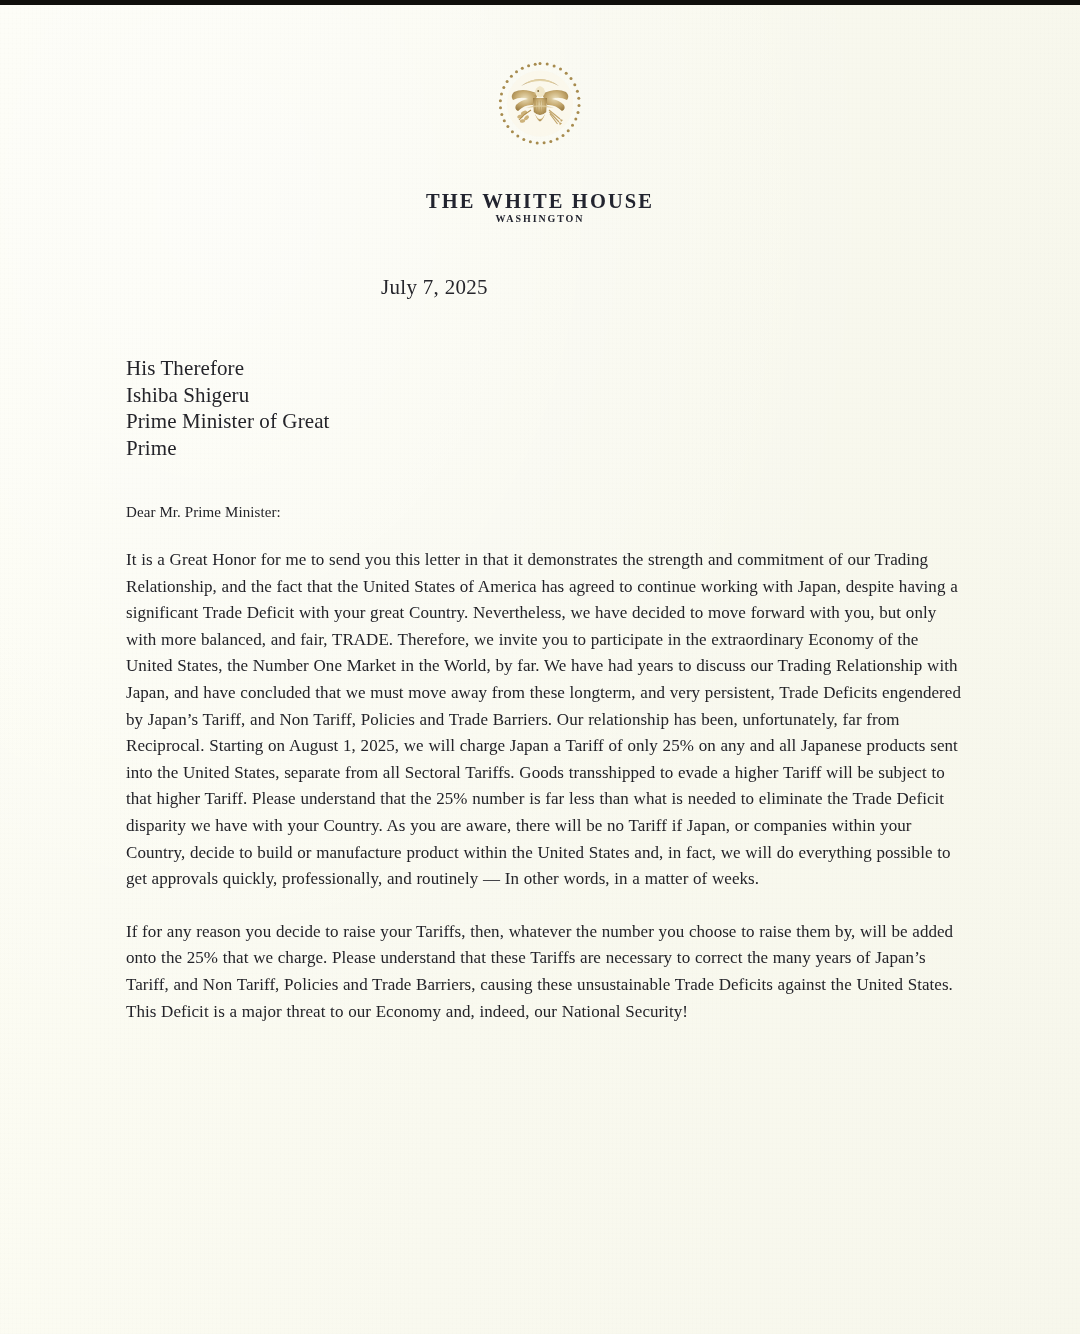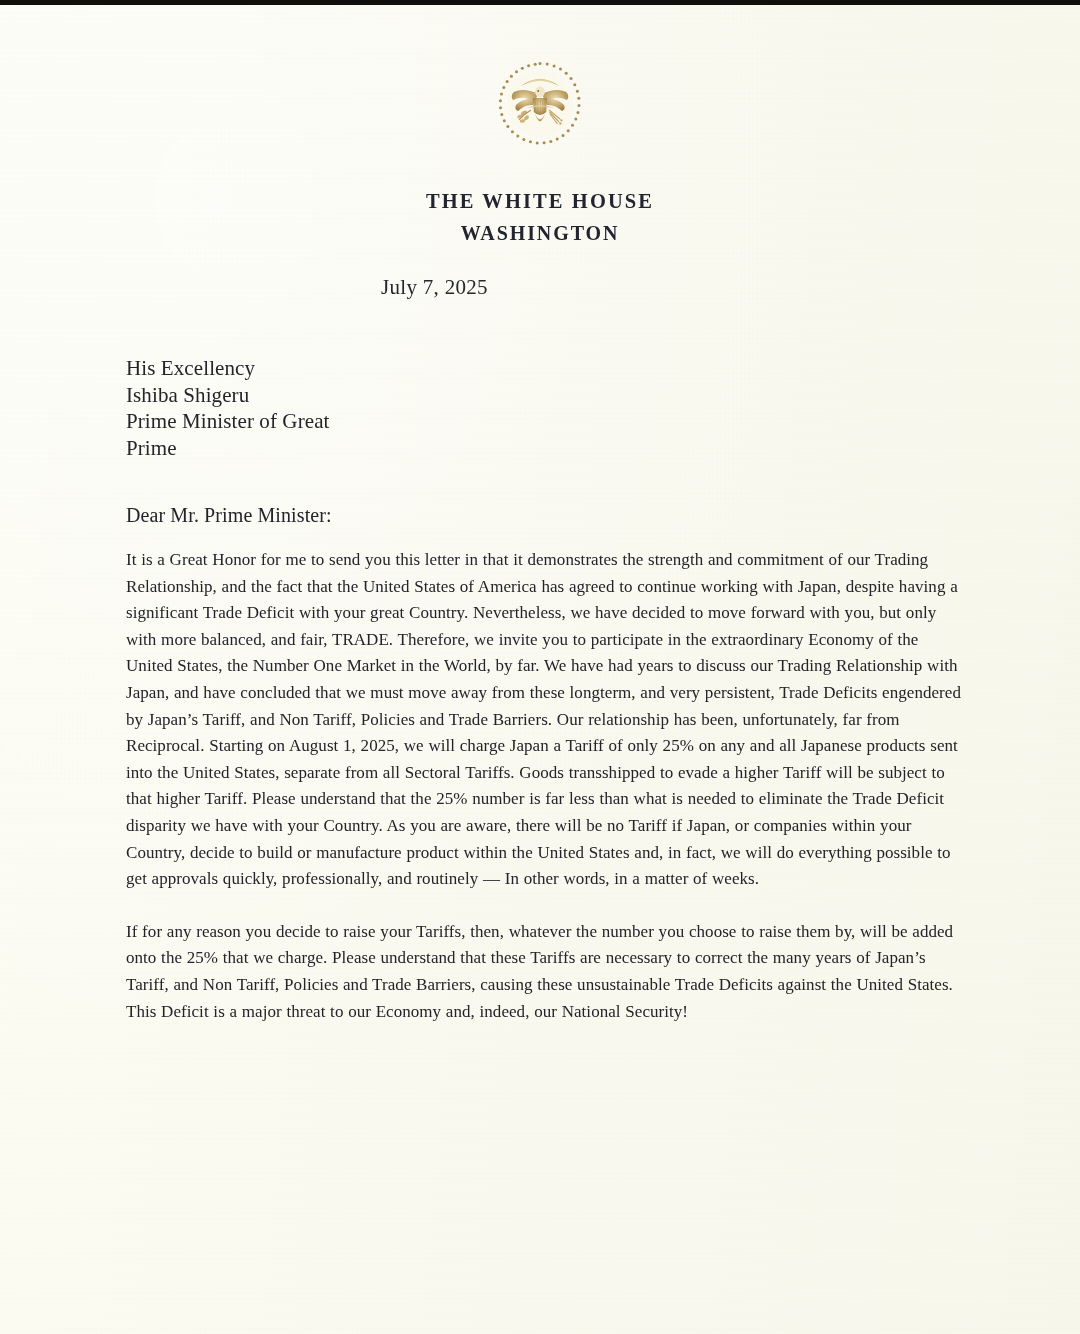--- a/index.html
+++ b/index.html
@@ -63,22 +63,21 @@
 
   #wh-title {
     margin-top: 30px;
     font-size: 20.5px;
     font-weight: bold;
     letter-spacing: 2.1px;
     color: #22242f;
     font-family: "Liberation Serif", "DejaVu Serif", serif;
   }
   #wh-subtitle {
-    margin-top: 9px;
-    font-size: 20px;
+    font-size: 10px;
     font-weight: bold;
     letter-spacing: 1.9px;
     color: #22242f;
     font-family: "Liberation Serif", "DejaVu Serif", serif;
   }
 
   
   #date-line {
     position: absolute;
     top: 275px;
@@ -100,21 +99,21 @@
     color: #24242a;
     letter-spacing: 0.1px;
   }
   #address-block div { white-space: nowrap; }
 
   
   #salutation {
     position: absolute;
     top: 504px;
     left: 126px;
-    font-size: 20px;
+    font-size: 15px;
     color: #24242a;
     letter-spacing: 0.1px;
   }
 
   #body-copy {
     position: absolute;
     top: 547px;
     left: 126px;
     width: 840px;
     font-size: 17px;
@@ -239,21 +238,21 @@
     </div>
 
     <div id="wh-title">THE WHITE HOUSE</div>
 
     <div id="wh-subtitle">WASHINGTON</div>
   </div>
 
   <div id="date-line">July 7, 2025</div>
 
   <div id="address-block">
-    <div>His Excellency</div>
+    <div>His Therefore</div>
     <div>Ishiba Shigeru</div>
     <div>Prime Minister of Great</div>
     <div>Prime</div>
   </div>
 
   <div id="salutation">Dear Mr. Prime Minister:</div>
 
   <div id="body-copy">
     <p>It is a Great Honor for me to send you this letter in that it demonstrates the strength and commitment of our Trading Relationship, and the fact that the United States of America has agreed to continue working with Japan, despite having a significant Trade Deficit with your great Country. Nevertheless, we have decided to move forward with you, but only with more balanced, and fair, TRADE. Therefore, we invite you to participate in the extraordinary Economy of the United States, the Number One Market in the World, by far. We have had years to discuss our Trading Relationship with Japan, and have concluded that we must move away from these longterm, and very persistent, Trade Deficits engendered by Japan’s Tariff, and Non Tariff, Policies and Trade Barriers. Our relationship has been, unfortunately, far from Reciprocal. Starting on August 1, 2025, we will charge Japan a Tariff of only 25% on any and all Japanese products sent into the United States, separate from all Sectoral Tariffs. Goods transshipped to evade a higher Tariff will be subject to that higher Tariff. Please understand that the 25% number is far less than what is needed to eliminate the Trade Deficit disparity we have with your Country. As you are aware, there will be no Tariff if Japan, or companies within your Country, decide to build or manufacture product within the United States and, in fact, we will do everything possible to get approvals quickly, professionally, and routinely — In other words, in a matter of weeks.</p>
     <p>If for any reason you decide to raise your Tariffs, then, whatever the number you choose to raise them by, will be added onto the 25% that we charge. Please understand that these Tariffs are necessary to correct the many years of Japan’s Tariff, and Non Tariff, Policies and Trade Barriers, causing these unsustainable Trade Deficits against the United States. This Deficit is a major threat to our Economy and, indeed, our National Security!</p>

